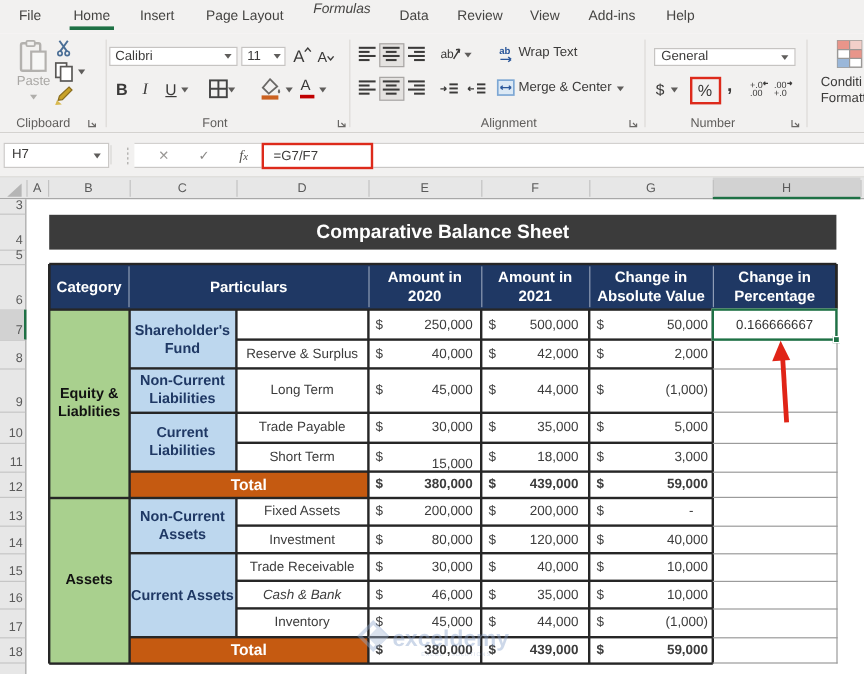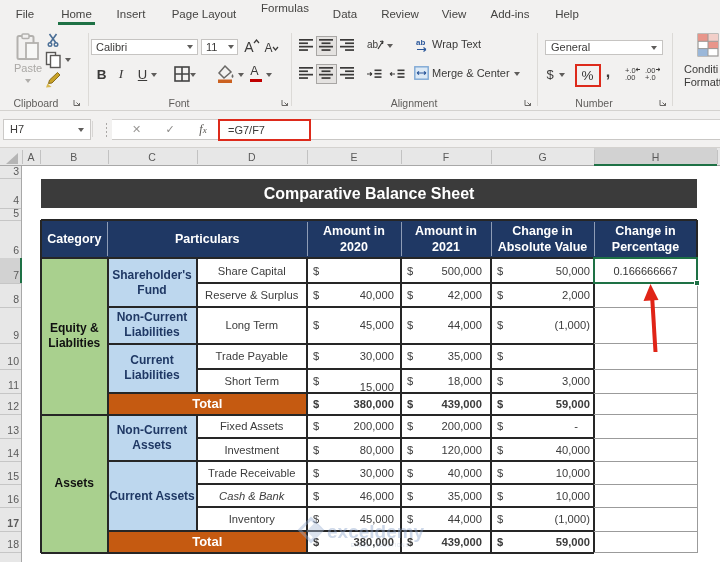--- a/index.html
+++ b/index.html
@@ -5,21 +5,21 @@
 #app div{position:absolute;box-sizing:border-box;}
 #app svg{position:absolute;overflow:visible;}
 .car{width:0;height:0;border-left:3.5px solid transparent;border-right:3.5px solid transparent;border-top:4px solid #5f5d5b;}
 </style></head><body>
 <div id="app">
 <div style="left:0px;top:0px;width:720px;height:28px;background:#f2f1f0;"></div>
 <div style="left:-20px;top:6px;width:90px;height:16px;display:flex;align-items:center;justify-content:center;font-size:11.5px;color:#454442;">File</div>
 <div style="left:31.5px;top:6px;width:90px;height:16px;display:flex;align-items:center;justify-content:center;font-size:11.5px;color:#454442;">Home</div>
 <div style="left:86px;top:6px;width:90px;height:16px;display:flex;align-items:center;justify-content:center;font-size:11.5px;color:#454442;">Insert</div>
 <div style="left:159px;top:6px;width:90px;height:16px;display:flex;align-items:center;justify-content:center;font-size:11.5px;color:#454442;">Page Layout</div>
-<div style="left:240px;top:0;width:90px;height:16px;display:flex;align-items:center;justify-content:center;font-size:11.5px;color:#454442;">Formulas</div>
+<div style="left:240px;top:0;width:90px;height:16px;display:flex;align-items:center;justify-content:center;font-size:11.5px;color:#454442;font-style:italic;">Formulas</div>
 <div style="left:300px;top:6px;width:90px;height:16px;display:flex;align-items:center;justify-content:center;font-size:11.5px;color:#454442;">Data</div>
 <div style="left:355px;top:6px;width:90px;height:16px;display:flex;align-items:center;justify-content:center;font-size:11.5px;color:#454442;">Review</div>
 <div style="left:409px;top:6px;width:90px;height:16px;display:flex;align-items:center;justify-content:center;font-size:11.5px;color:#454442;">View</div>
 <div style="left:465px;top:6px;width:90px;height:16px;display:flex;align-items:center;justify-content:center;font-size:11.5px;color:#454442;">Add-ins</div>
 <div style="left:522px;top:6px;width:90px;height:16px;display:flex;align-items:center;justify-content:center;font-size:11.5px;color:#454442;">Help</div>
 <div style="left:58px;top:22px;width:37px;height:3px;background:#1e7145;"></div>
 <div style="left:0px;top:28px;width:720px;height:82px;background:#f2f1f0;"></div>
 <div style="left:0px;top:109.5px;width:720px;height:1.5px;background:#d4d2cf;"></div>
 <div style="left:88px;top:33px;width:1px;height:73px;background:#dcdad7;"></div>
 <div style="left:290.5px;top:33px;width:1px;height:73px;background:#dcdad7;"></div>
@@ -147,21 +147,21 @@
       <rect x="8.5" y="3.9" width="7" height="1.6" fill="#3b3a39"></rect>
       <rect x="8.5" y="7.3" width="7" height="1.6" fill="#3b3a39"></rect>
       <path d="M6 5 h-5 M1 5 l2 -1.7 M1 5 l2 1.7" stroke="#3b3a39" stroke-width="1.1" fill="none"></path>
     </svg>
 <svg style="left:414px;top:66px" width="15" height="14" viewBox="0 0 15 14">
       <rect x="0.8" y="0.8" width="13.4" height="12.4" fill="#dce9f5" stroke="#7da7d4" stroke-width="1.4"></rect>
       <path d="M3 7 h9 M3 7 l2-1.6 M3 7 l2 1.6 M12 7 l-2 -1.6 M12 7 l-2 1.6" stroke="#2b579a" stroke-width="1.1" fill="none"></path>
     </svg>
 <div style="left:432px;top:66px;width:85px;height:14px;display:flex;align-items:center;justify-content:center;font-size:11px;color:#3b3a39;justify-content:flex-start;">Merge &amp; Center</div>
 <div class="car" style="left:514px;top:72px;"></div>
-<div style="left:384px;top:96px;width:60px;height:13px;display:flex;align-items:center;justify-content:center;font-size:10.5px;color:#5f5d5b;">Alignment</div>
+<div style="left:394px;top:96px;width:60px;height:13px;display:flex;align-items:center;justify-content:center;font-size:10.5px;color:#5f5d5b;">Alignment</div>
 <svg style="left:524px;top:99px" width="8" height="8" viewBox="0 0 8 8">
       <path d="M1 1 V6.5 H6.5 M3.5 3.5 L6.5 6.5 M6.5 4 V6.5 H4" stroke="#6a6866" stroke-width="1" fill="none"></path>
     </svg>
 <div style="left:545px;top:39.5px;width:118px;height:15.5px;background:#fff;border:1px solid #c6c4c2;"></div>
 <div style="left:551px;top:40.5px;width:60px;height:13.5px;display:flex;align-items:center;justify-content:center;font-size:11px;color:#3b3a39;justify-content:flex-start;">General</div>
 <div class="car" style="left:651px;top:45.5px;"></div>
 <div style="left:543px;top:65px;width:14px;height:18px;display:flex;align-items:center;justify-content:center;font-size:13px;color:#3b3a39;">$</div>
 <div class="car" style="left:559px;top:72.5px;"></div>
 <div style="left:575px;top:63.5px;width:25.5px;height:23.5px;border:2.5px solid #dd2a1b;"></div>
 <div style="left:577px;top:65px;width:21px;height:20px;display:flex;align-items:center;justify-content:center;font-size:13.5px;color:#3b3a39;">%</div>
@@ -253,21 +253,21 @@
 <div style="left:0px;top:398.5px;width:19px;height:15px;display:flex;align-items:center;justify-content:center;font-size:10.5px;color:#5a5a5a;justify-content:flex-end;">12</div>
 <div style="left:0px;top:414.0px;width:21px;height:1px;background:#c6c6c6;"></div>
 <div style="left:0px;top:422px;width:19px;height:15px;display:flex;align-items:center;justify-content:center;font-size:10.5px;color:#5a5a5a;justify-content:flex-end;">13</div>
 <div style="left:0px;top:437.5px;width:21px;height:1px;background:#c6c6c6;"></div>
 <div style="left:0px;top:445px;width:19px;height:15px;display:flex;align-items:center;justify-content:center;font-size:10.5px;color:#5a5a5a;justify-content:flex-end;">14</div>
 <div style="left:0px;top:460.5px;width:21px;height:1px;background:#c6c6c6;"></div>
 <div style="left:0px;top:468px;width:19px;height:15px;display:flex;align-items:center;justify-content:center;font-size:10.5px;color:#5a5a5a;justify-content:flex-end;">15</div>
 <div style="left:0px;top:483.5px;width:21px;height:1px;background:#c6c6c6;"></div>
 <div style="left:0px;top:491px;width:19px;height:15px;display:flex;align-items:center;justify-content:center;font-size:10.5px;color:#5a5a5a;justify-content:flex-end;">16</div>
 <div style="left:0px;top:506.5px;width:21px;height:1px;background:#c6c6c6;"></div>
-<div style="left:0px;top:515px;width:19px;height:15px;display:flex;align-items:center;justify-content:center;font-size:10.5px;color:#5a5a5a;justify-content:flex-end;font-weight:bold;">17</div>
+<div style="left:0px;top:515px;width:19px;height:15px;display:flex;align-items:center;justify-content:center;font-size:10.5px;color:#5a5a5a;justify-content:flex-end;">17</div>
 <div style="left:0px;top:530.5px;width:21px;height:1px;background:#c6c6c6;"></div>
 <div style="left:0px;top:536.5px;width:19px;height:15px;display:flex;align-items:center;justify-content:center;font-size:10.5px;color:#5a5a5a;justify-content:flex-end;">18</div>
 <div style="left:0px;top:552.0px;width:21px;height:1px;background:#c6c6c6;"></div>
 <div style="left:41px;top:179px;width:656px;height:29px;background:#3b3b3b;"></div>
 <div style="left:41px;top:179px;width:656px;height:29px;display:flex;align-items:center;justify-content:center;font-size:16px;font-weight:bold;color:#fff;">Comparative Balance Sheet</div>
 <div style="left:41px;top:220px;width:656px;height:332.5px;background:#fff;"></div>
 <div style="left:41px;top:220px;width:656px;height:38px;background:#1f3864;"></div>
 <div style="left:41px;top:258px;width:66.5px;height:156.5px;background:#a9d08e;"></div>
 <div style="left:41px;top:414.5px;width:66.5px;height:138.0px;background:#a9d08e;"></div>
 <div style="left:107.5px;top:258px;width:89.0px;height:49px;background:#bdd7ee;"></div>
@@ -327,22 +327,22 @@
 <div style="left:401px;top:220px;width:90px;height:38px;display:flex;align-items:center;justify-content:center;font-size:12.5px;font-weight:bold;color:#fff;line-height:16.5px;text-align:center;">Amount in<br>2021</div>
 <div style="left:491px;top:220px;width:103px;height:38px;display:flex;align-items:center;justify-content:center;font-size:12.5px;font-weight:bold;color:#fff;line-height:16.5px;text-align:center;">Change in<br>Absolute Value</div>
 <div style="left:594px;top:220px;width:103px;height:38px;display:flex;align-items:center;justify-content:center;font-size:12.5px;font-weight:bold;color:#fff;line-height:16.5px;text-align:center;">Change in<br>Percentage</div>
 <div style="left:41px;top:258px;width:66.5px;height:156.5px;display:flex;align-items:center;justify-content:center;font-size:12px;font-weight:bold;color:#111;line-height:15px;text-align:center;">Equity &amp;<br>Liablities</div>
 <div style="left:41px;top:414.5px;width:66.5px;height:138.0px;display:flex;align-items:center;justify-content:center;font-size:12px;font-weight:bold;color:#111;line-height:15px;text-align:center;">Assets</div>
 <div style="left:107.5px;top:258px;width:89.0px;height:49px;display:flex;align-items:center;justify-content:center;font-size:12px;font-weight:bold;color:#1f3864;line-height:15px;text-align:center;">Shareholder's<br>Fund</div>
 <div style="left:107.5px;top:307px;width:89.0px;height:36.5px;display:flex;align-items:center;justify-content:center;font-size:12px;font-weight:bold;color:#1f3864;line-height:15px;text-align:center;">Non-Current<br>Liabilities</div>
 <div style="left:107.5px;top:343.5px;width:89.0px;height:49.5px;display:flex;align-items:center;justify-content:center;font-size:12px;font-weight:bold;color:#1f3864;line-height:15px;text-align:center;">Current<br>Liabilities</div>
 <div style="left:107.5px;top:414.5px;width:89.0px;height:46.5px;display:flex;align-items:center;justify-content:center;font-size:12px;font-weight:bold;color:#1f3864;line-height:15px;text-align:center;">Non-Current<br>Assets</div>
 <div style="left:107.5px;top:461px;width:89.0px;height:70px;display:flex;align-items:center;justify-content:center;font-size:12px;font-weight:bold;color:#1f3864;line-height:15px;text-align:center;">Current Assets</div>
-<div style="left:196.5px;top:258px;width:110.5px;height:25px;display:flex;align-items:center;justify-content:center;font-size:11.2px;color:#3c3c3c;text-align:center;">Share Capital</div>
 <div style="left:313px;top:258px;width:10px;height:25px;display:flex;align-items:center;justify-content:center;font-size:11.2px;color:#3c3c3c;justify-content:flex-start;">$</div>
+<div style="left:307px;top:258px;width:87px;height:25px;display:flex;align-items:center;justify-content:center;font-size:11.2px;color:#3c3c3c;justify-content:flex-end;">250,000</div>
 <div style="left:407px;top:258px;width:10px;height:25px;display:flex;align-items:center;justify-content:center;font-size:11.2px;color:#3c3c3c;justify-content:flex-start;">$</div>
 <div style="left:401px;top:258px;width:81px;height:25px;display:flex;align-items:center;justify-content:center;font-size:11.2px;color:#3c3c3c;justify-content:flex-end;">500,000</div>
 <div style="left:497px;top:258px;width:10px;height:25px;display:flex;align-items:center;justify-content:center;font-size:11.2px;color:#3c3c3c;justify-content:flex-start;">$</div>
 <div style="left:491px;top:258px;width:99px;height:25px;display:flex;align-items:center;justify-content:center;font-size:11.2px;color:#3c3c3c;justify-content:flex-end;">50,000</div>
 <div style="left:196.5px;top:283px;width:110.5px;height:24px;display:flex;align-items:center;justify-content:center;font-size:11.2px;color:#3c3c3c;text-align:center;">Reserve &amp; Surplus</div>
 <div style="left:313px;top:283px;width:10px;height:24px;display:flex;align-items:center;justify-content:center;font-size:11.2px;color:#3c3c3c;justify-content:flex-start;">$</div>
 <div style="left:307px;top:283px;width:87px;height:24px;display:flex;align-items:center;justify-content:center;font-size:11.2px;color:#3c3c3c;justify-content:flex-end;">40,000</div>
 <div style="left:407px;top:283px;width:10px;height:24px;display:flex;align-items:center;justify-content:center;font-size:11.2px;color:#3c3c3c;justify-content:flex-start;">$</div>
 <div style="left:401px;top:283px;width:81px;height:24px;display:flex;align-items:center;justify-content:center;font-size:11.2px;color:#3c3c3c;justify-content:flex-end;">42,000</div>
 <div style="left:497px;top:283px;width:10px;height:24px;display:flex;align-items:center;justify-content:center;font-size:11.2px;color:#3c3c3c;justify-content:flex-start;">$</div>
@@ -353,20 +353,21 @@
 <div style="left:407px;top:307px;width:10px;height:36.5px;display:flex;align-items:center;justify-content:center;font-size:11.2px;color:#3c3c3c;justify-content:flex-start;">$</div>
 <div style="left:401px;top:307px;width:81px;height:36.5px;display:flex;align-items:center;justify-content:center;font-size:11.2px;color:#3c3c3c;justify-content:flex-end;">44,000</div>
 <div style="left:497px;top:307px;width:10px;height:36.5px;display:flex;align-items:center;justify-content:center;font-size:11.2px;color:#3c3c3c;justify-content:flex-start;">$</div>
 <div style="left:491px;top:307px;width:99px;height:36.5px;display:flex;align-items:center;justify-content:center;font-size:11.2px;color:#3c3c3c;justify-content:flex-end;">(1,000)</div>
 <div style="left:196.5px;top:343.5px;width:110.5px;height:25.5px;display:flex;align-items:center;justify-content:center;font-size:11.2px;color:#3c3c3c;text-align:center;">Trade Payable</div>
 <div style="left:313px;top:343.5px;width:10px;height:25.5px;display:flex;align-items:center;justify-content:center;font-size:11.2px;color:#3c3c3c;justify-content:flex-start;">$</div>
 <div style="left:307px;top:343.5px;width:87px;height:25.5px;display:flex;align-items:center;justify-content:center;font-size:11.2px;color:#3c3c3c;justify-content:flex-end;">30,000</div>
 <div style="left:407px;top:343.5px;width:10px;height:25.5px;display:flex;align-items:center;justify-content:center;font-size:11.2px;color:#3c3c3c;justify-content:flex-start;">$</div>
 <div style="left:401px;top:343.5px;width:81px;height:25.5px;display:flex;align-items:center;justify-content:center;font-size:11.2px;color:#3c3c3c;justify-content:flex-end;">35,000</div>
 <div style="left:497px;top:343.5px;width:10px;height:25.5px;display:flex;align-items:center;justify-content:center;font-size:11.2px;color:#3c3c3c;justify-content:flex-start;">$</div>
+<div style="left:491px;top:343.5px;width:99px;height:25.5px;display:flex;align-items:center;justify-content:center;font-size:11.2px;color:#3c3c3c;justify-content:flex-end;">5,000</div>
 <div style="left:196.5px;top:369px;width:110.5px;height:24px;display:flex;align-items:center;justify-content:center;font-size:11.2px;color:#3c3c3c;text-align:center;">Short Term</div>
 <div style="left:313px;top:369px;width:10px;height:24px;display:flex;align-items:center;justify-content:center;font-size:11.2px;color:#3c3c3c;justify-content:flex-start;">$</div>
 <div style="left:307px;top:369px;width:87px;height:36px;display:flex;align-items:center;justify-content:center;font-size:11.2px;color:#3c3c3c;justify-content:flex-end;">15,000</div>
 <div style="left:407px;top:369px;width:10px;height:24px;display:flex;align-items:center;justify-content:center;font-size:11.2px;color:#3c3c3c;justify-content:flex-start;">$</div>
 <div style="left:401px;top:369px;width:81px;height:24px;display:flex;align-items:center;justify-content:center;font-size:11.2px;color:#3c3c3c;justify-content:flex-end;">18,000</div>
 <div style="left:497px;top:369px;width:10px;height:24px;display:flex;align-items:center;justify-content:center;font-size:11.2px;color:#3c3c3c;justify-content:flex-start;">$</div>
 <div style="left:491px;top:369px;width:99px;height:24px;display:flex;align-items:center;justify-content:center;font-size:11.2px;color:#3c3c3c;justify-content:flex-end;">3,000</div>
 <div style="left:196.5px;top:414.5px;width:110.5px;height:23.5px;display:flex;align-items:center;justify-content:center;font-size:11.2px;color:#3c3c3c;text-align:center;">Fixed Assets</div>
 <div style="left:313px;top:414.5px;width:10px;height:23.5px;display:flex;align-items:center;justify-content:center;font-size:11.2px;color:#3c3c3c;justify-content:flex-start;">$</div>
 <div style="left:307px;top:414.5px;width:87px;height:23.5px;display:flex;align-items:center;justify-content:center;font-size:11.2px;color:#3c3c3c;justify-content:flex-end;">200,000</div>

